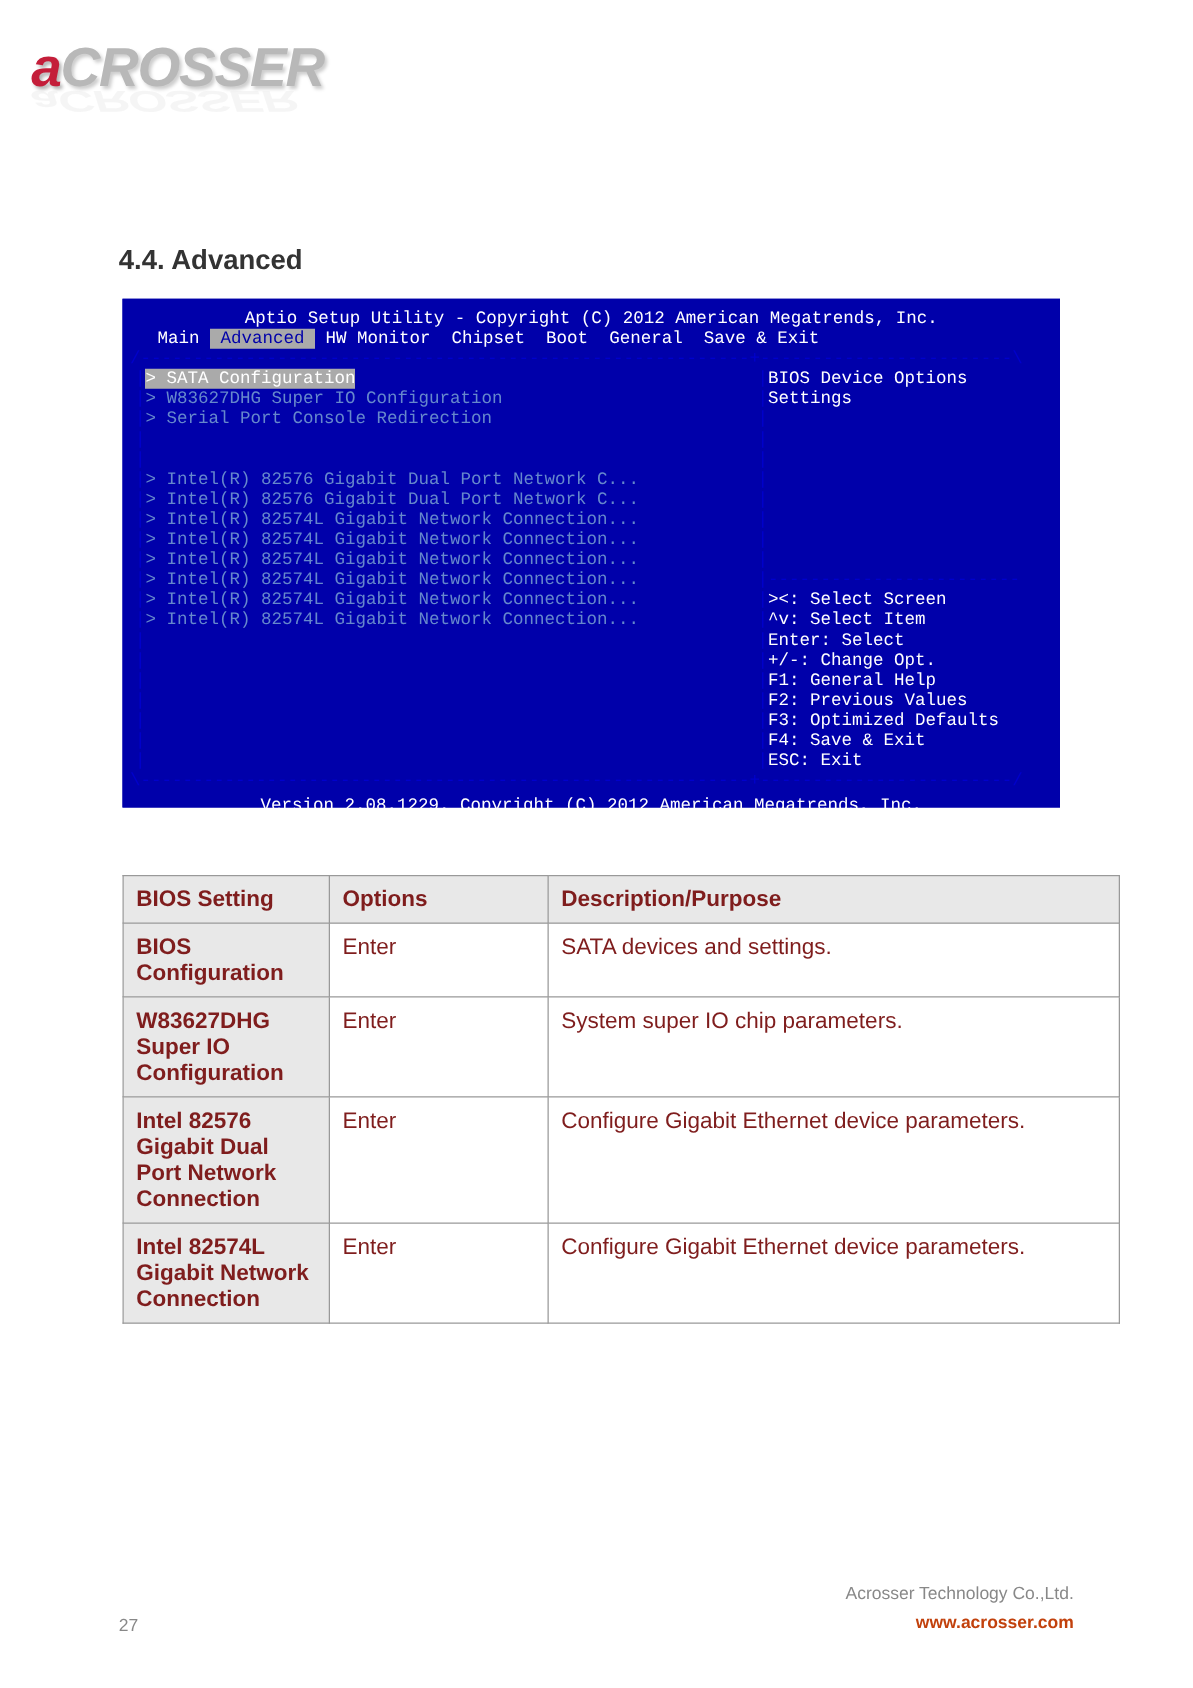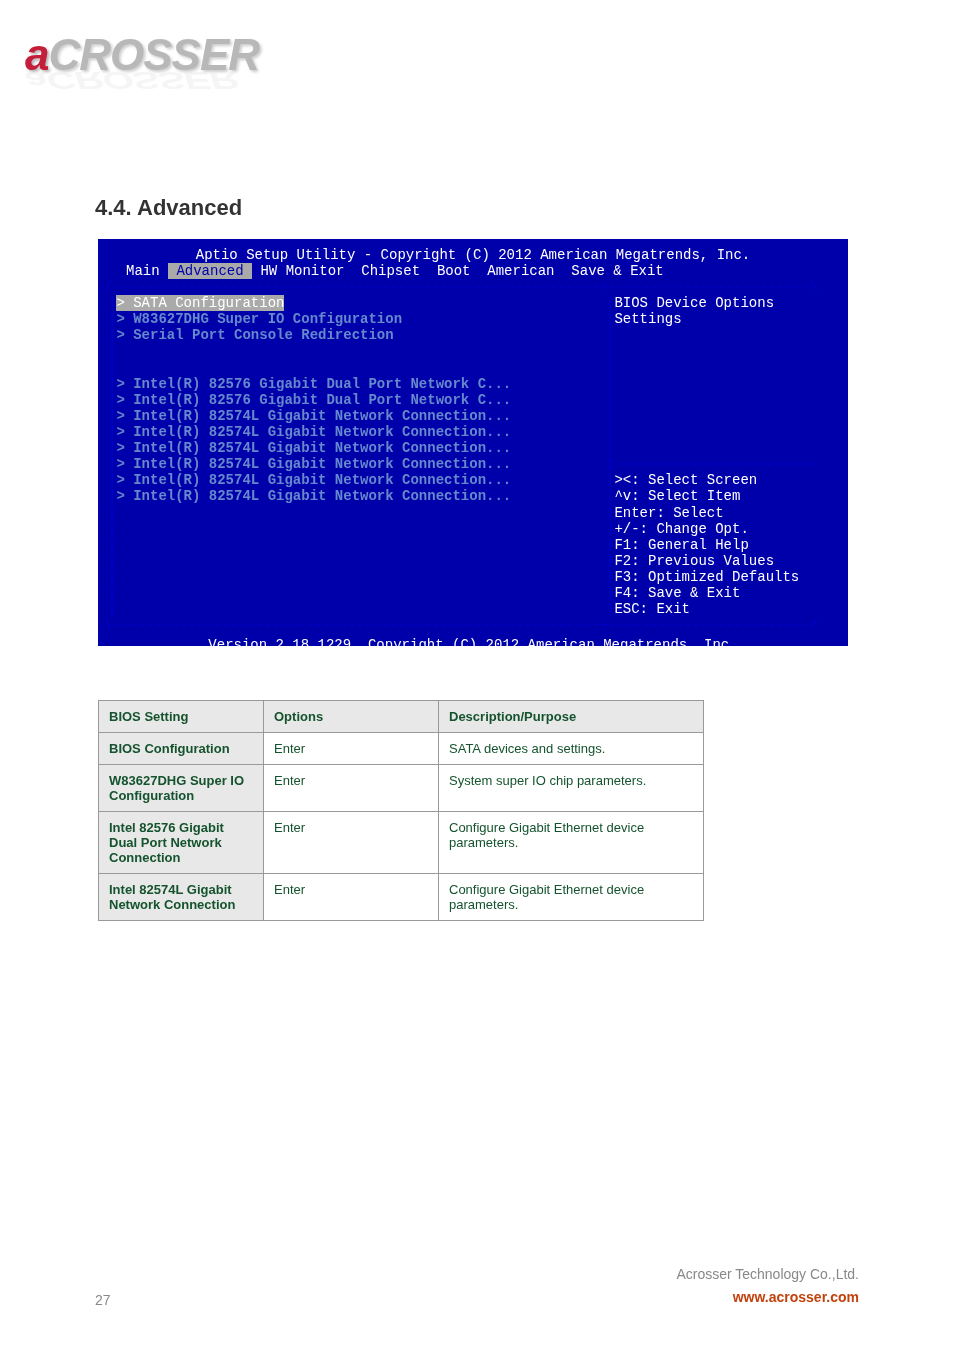--- a/index.html
+++ b/index.html
@@ -94,42 +94,41 @@
       width: 240px;
       padding-left: 4px;
     }
     .bios-selected {
       background: #aaaaaa;
       color: #ffffff;
     }
     .bios-item {
       color: #6688cc;
       white-space: pre;
-      font-weight: bold;
     }
     .bios-help {
       color: #ffffff;
       white-space: pre;
     }
     .bios-footer {
       text-align: center;
       color: #ffffff;
       padding-top: 4px;
     }
     .bios-pipe {
       color: #0000cc;
     }
     .info-table {
       position: absolute;
       top: 700px;
       left: 98px;
-      width: 606px;
+      width: 798px;
       border-collapse: collapse;
-      font-size: 13px;
-      color: #14532d;
+      font-size: 18px;
+      color: #7f1d1d;
     }
     .info-table th, .info-table td {
       border: 1px solid #999;
       padding: 8px 10px;
       text-align: left;
       vertical-align: top;
     }
     .info-table th {
       background: #e8e8e8;
       font-weight: bold;
@@ -171,21 +170,21 @@
 </div>
 <div class="logo-reflection">
   <span>a</span><span>CROSSER</span>
 </div>
 
 <div class="section-title">4.4. Advanced</div>
 
 <div class="bios-screen">
   <div class="bios-header">Aptio Setup Utility - Copyright (C) 2012 American Megatrends, Inc.</div>
   <div class="bios-tabs">
-    <span class="bios-tab-inactive">Main</span>&nbsp;<span class="bios-tab"> Advanced </span>&nbsp;<span class="bios-tab-inactive">HW Monitor</span>&nbsp;&nbsp;<span class="bios-tab-inactive">Chipset</span>&nbsp;&nbsp;<span class="bios-tab-inactive">Boot</span>&nbsp;&nbsp;<span class="bios-tab-inactive">American</span>&nbsp;&nbsp;<span class="bios-tab-inactive">Save &amp; Exit</span>
+    <span class="bios-tab-inactive">Main</span>&nbsp;<span class="bios-tab"> Advanced </span>&nbsp;<span class="bios-tab-inactive">HW Monitor</span>&nbsp;&nbsp;<span class="bios-tab-inactive">Chipset</span>&nbsp;&nbsp;<span class="bios-tab-inactive">Boot</span>&nbsp;&nbsp;<span class="bios-tab-inactive">General</span>&nbsp;&nbsp;<span class="bios-tab-inactive">Save &amp; Exit</span>
   </div>
   <div class="bios-border-top">/----------------------------------------------------------+------------------------\</div>
   <div class="bios-body">
     <div class="bios-left">
       <div><span class="bios-pipe">|</span><span class="bios-selected">&gt; SATA Configuration</span></div>
       <div class="bios-item"><span class="bios-pipe">|</span><span>&gt; W83627DHG Super IO Configuration</span></div>
       <div class="bios-item"><span class="bios-pipe">|</span><span>&gt; Serial Port Console Redirection</span></div>
       <div class="bios-item"><span class="bios-pipe">|</span><span></span></div>
       <div class="bios-item"><span class="bios-pipe">|</span><span></span></div>
       <div class="bios-item"><span class="bios-pipe">|</span><span>&gt; Intel(R) 82576 Gigabit Dual Port Network C...</span></div>
@@ -221,21 +220,21 @@
       <div class="bios-help"><span class="bios-pipe">|</span><span>Enter: Select</span></div>
       <div class="bios-help"><span class="bios-pipe">|</span><span>+/-: Change Opt.</span></div>
       <div class="bios-help"><span class="bios-pipe">|</span><span>F1: General Help</span></div>
       <div class="bios-help"><span class="bios-pipe">|</span><span>F2: Previous Values</span></div>
       <div class="bios-help"><span class="bios-pipe">|</span><span>F3: Optimized Defaults</span></div>
       <div class="bios-help"><span class="bios-pipe">|</span><span>F4: Save &amp; Exit</span></div>
       <div class="bios-help"><span class="bios-pipe">|</span><span>ESC: Exit</span></div>
     </div>
   </div>
   <div class="bios-border-top">\----------------------------------------------------------+------------------------/</div>
-  <div class="bios-footer">Version 2.18.1229. Copyright (C) 2012 American Megatrends, Inc.</div>
+  <div class="bios-footer">Version 2.08.1229. Copyright (C) 2012 American Megatrends, Inc.</div>
 </div>
 
 <table class="info-table">
   <thead>
     <tr>
       <th>BIOS Setting</th>
       <th>Options</th>
       <th>Description/Purpose</th>
     </tr>
   </thead>

